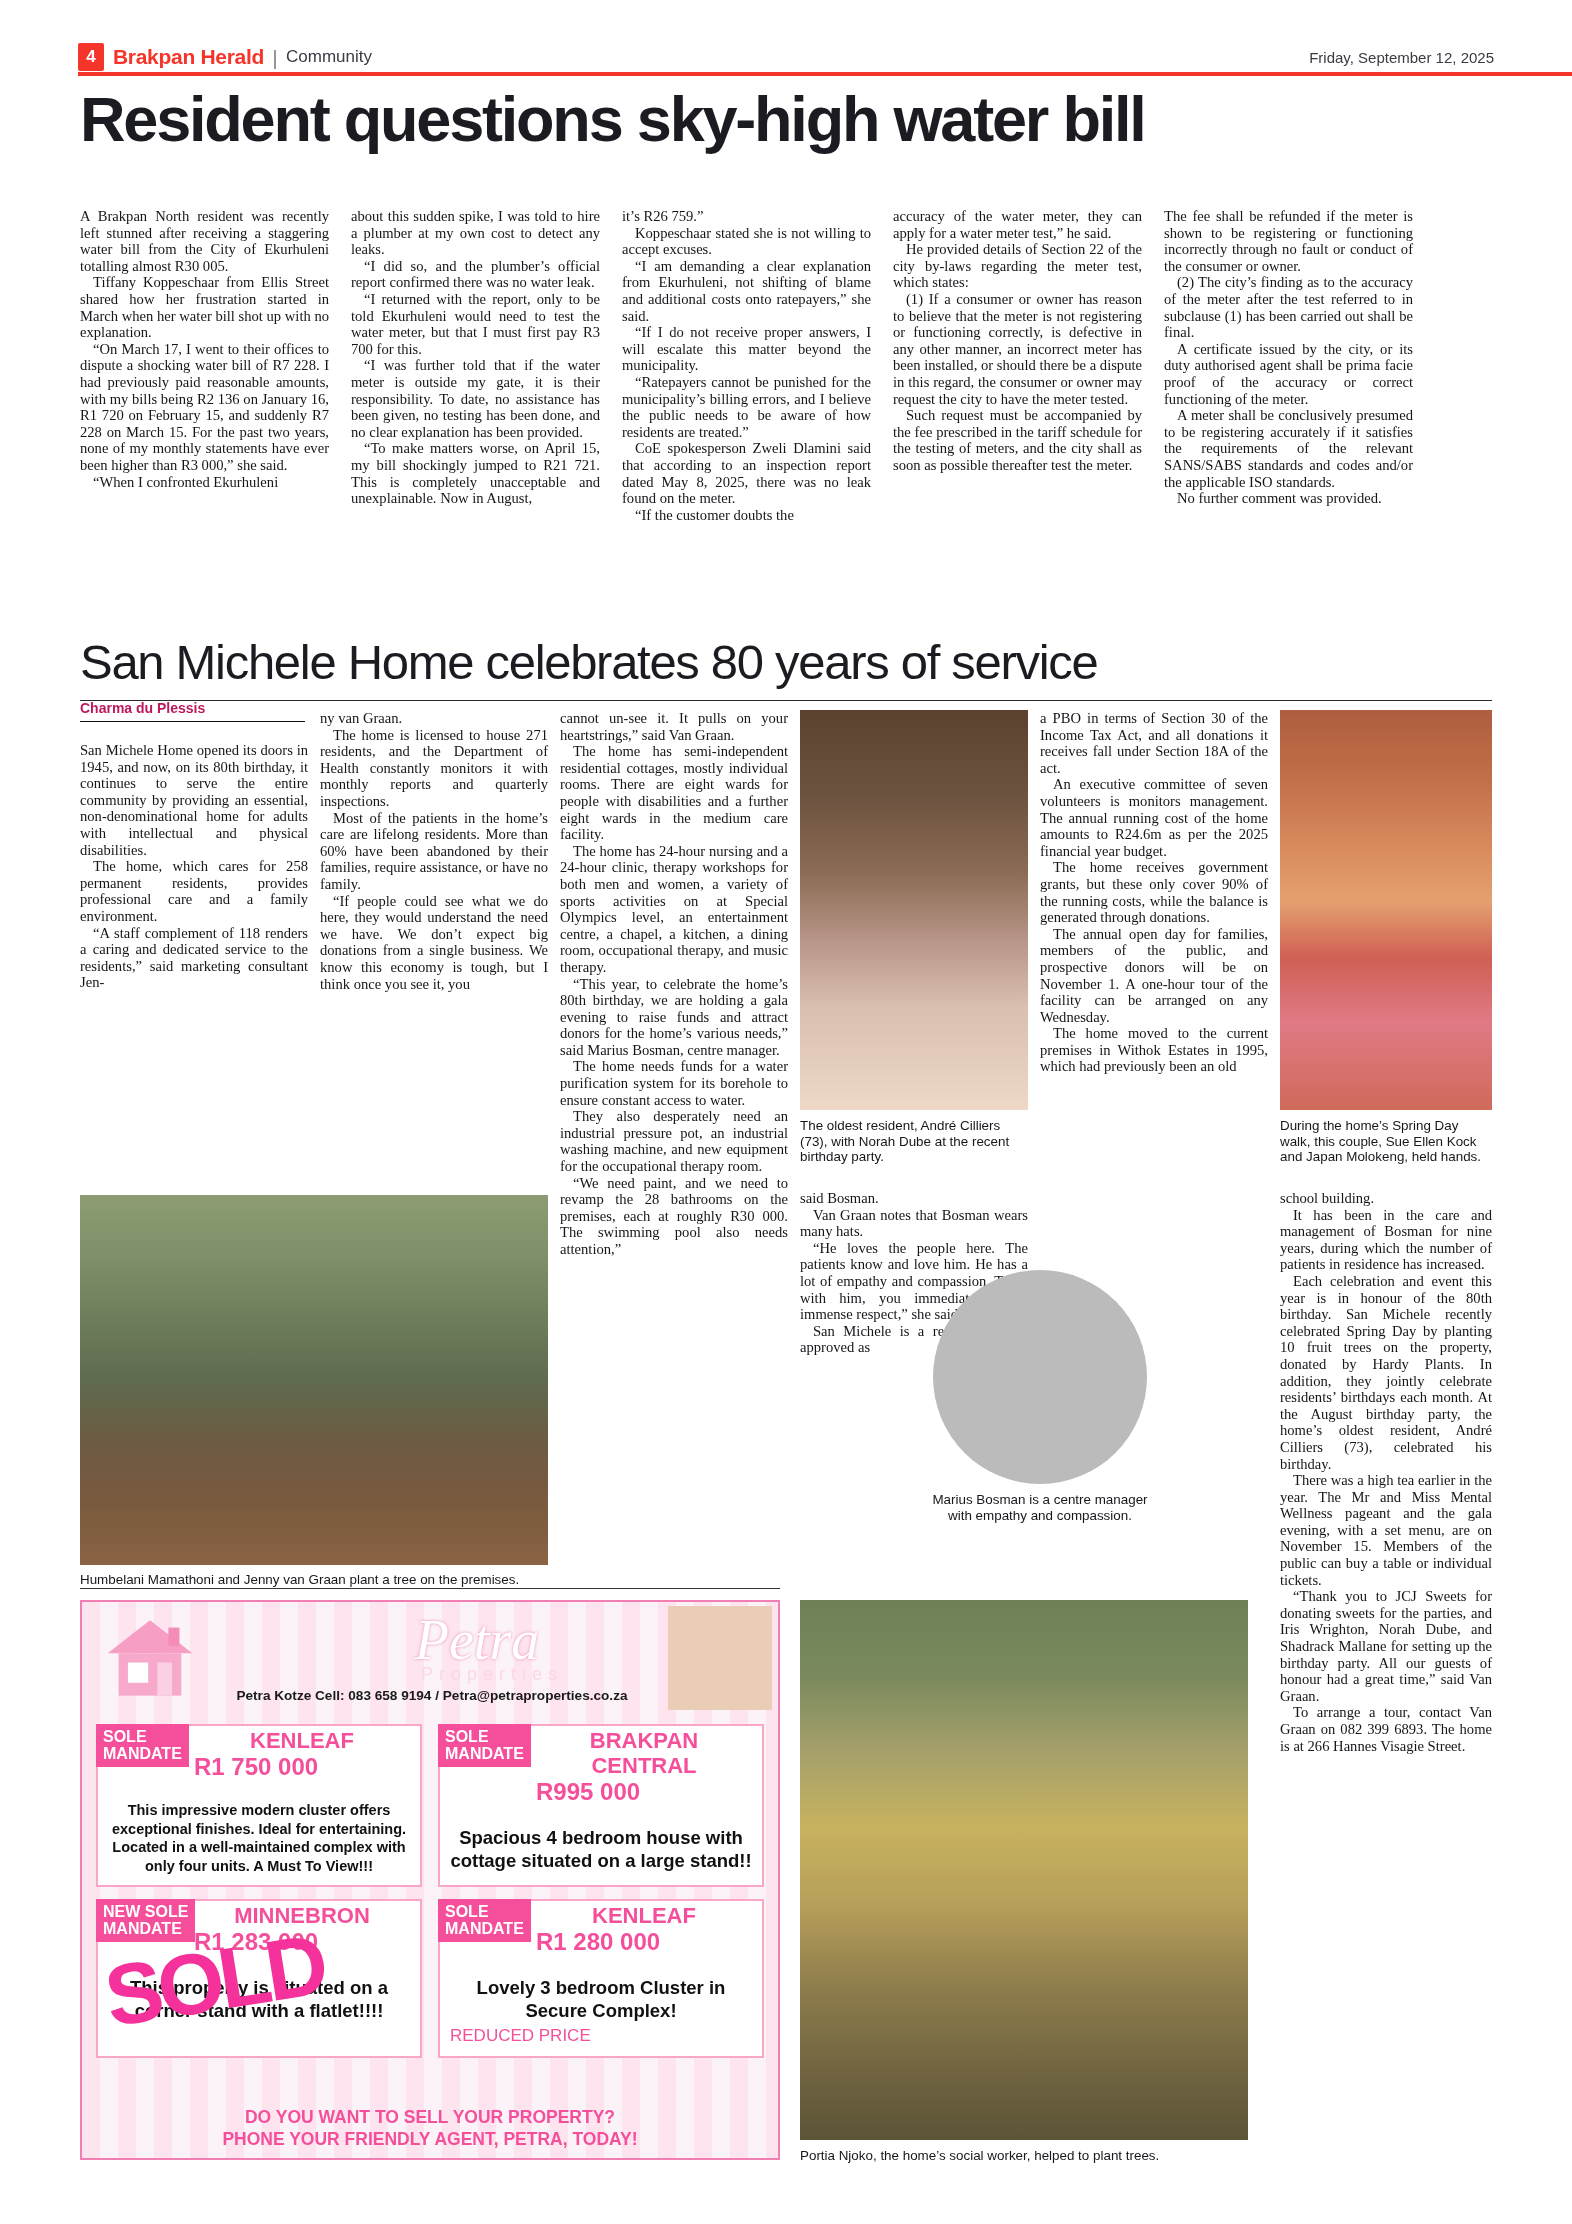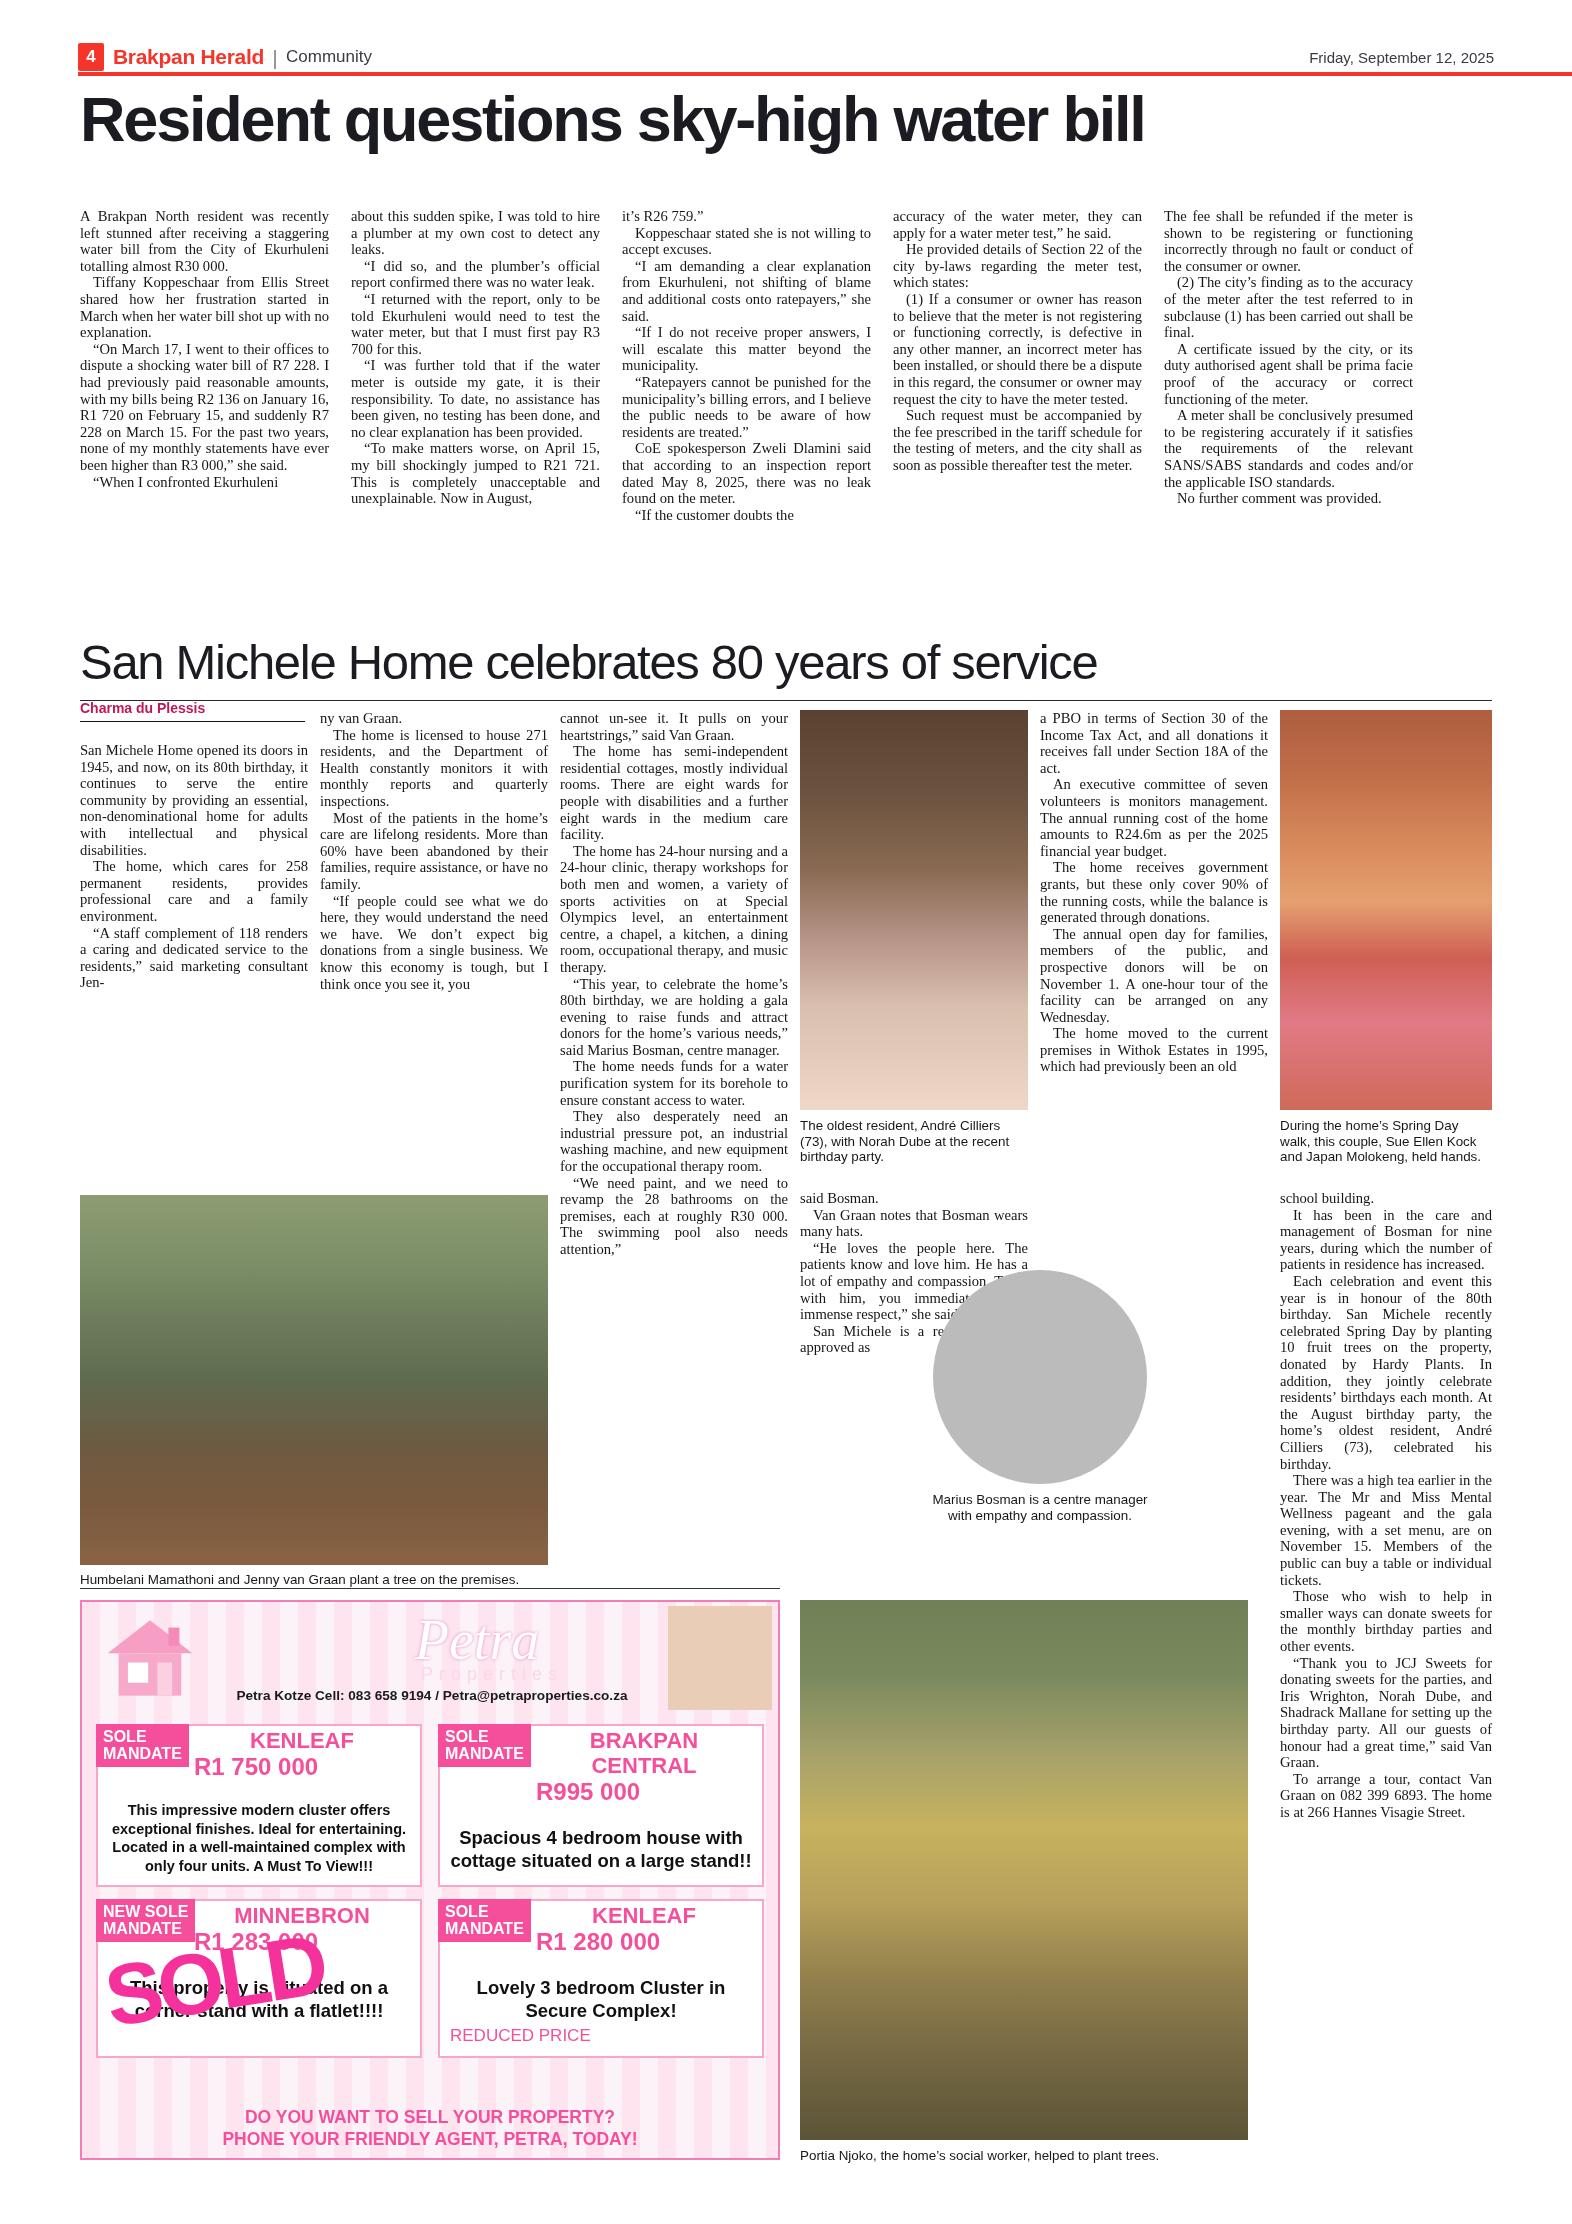--- a/index.html
+++ b/index.html
@@ -190,21 +190,21 @@
     <div class="masthead-sep">|</div>
     <div class="masthead-section">Community</div>
     <div class="masthead-date">Friday, September 12, 2025</div>
   </div>
   <div class="masthead-rule"></div>
 
   <div class="headline-main">Resident questions sky-high water bill</div>
 
   <div class="art1">
     <div class="col">
-      <p class="first">A Brakpan North resident was recently left stunned after receiving a staggering water bill from the City of Ekurhuleni totalling almost R30 000.</p>
+      <p class="first">A Brakpan North resident was recently left stunned after receiving a staggering water bill from the City of Ekurhuleni totalling almost R30 005.</p>
       <p>Tiffany Koppeschaar from Ellis Street shared how her frustration started in March when her water bill shot up with no explanation.</p>
       <p>“On March 17, I went to their offices to dispute a shocking water bill of R7 228. I had previously paid reasonable amounts, with my bills being R2 136 on January 16, R1 720 on February 15, and suddenly R7 228 on March 15. For the past two years, none of my monthly statements have ever been higher than R3 000,” she said.</p>
       <p>“When I confronted Ekurhuleni</p>
     </div>
     <div class="col">
       <p class="first">about this sudden spike, I was told to hire a plumber at my own cost to detect any leaks.</p>
       <p>“I did so, and the plumber’s official report confirmed there was no water leak.</p>
       <p>“I returned with the report, only to be told Ekurhuleni would need to test the water meter, but that I must first pay R3 700 for this.</p>
       <p>“I was further told that if the water meter is outside my gate, it is their responsibility. To date, no assistance has been given, no testing has been done, and no clear explanation has been provided.</p>
       <p>“To make matters worse, on April 15, my bill shockingly jumped to R21 721. This is completely unacceptable and unexplainable. Now in August,</p>
@@ -286,21 +286,20 @@
     <div class="ph-inner" style="background:
       linear-gradient(180deg,#ae5d3e 0%, #c2704a 18%, #d98a5d 34%, #e4a070 48%, #cf5f53 62%, #e07a86 78%, #d06a5a 100%);"></div>
   </div>
   <div class="cap" style="left:1280px; top:1118px; width:212px;">During the home’s Spring Day walk, this couple, Sue Ellen Kock and Japan Molokeng, held hands.</div>
 
   <div class="colbox" style="left:1280px; top:1190px; width:212px;">
     <p class="first">school building.</p>
     <p>It has been in the care and management of Bosman for nine years, during which the number of patients in residence has increased.</p>
     <p>Each celebration and event this year is in honour of the 80th birthday. San Michele recently celebrated Spring Day by planting 10 fruit trees on the property, donated by Hardy Plants. In addition, they jointly celebrate residents’ birthdays each month. At the August birthday party, the home’s oldest resident, André Cilliers (73), celebrated his birthday.</p>
     <p>There was a high tea earlier in the year. The Mr and Miss Mental Wellness pageant and the gala evening, with a set menu, are on November 15. Members of the public can buy a table or individual tickets.</p>
-    <p>Those who wish to help in smaller ways can donate sweets for the monthly birthday parties and other events.</p>
     <p>“Thank you to JCJ Sweets for donating sweets for the parties, and Iris Wrighton, Norah Dube, and Shadrack Mallane for setting up the birthday party. All our guests of honour had a great time,” said Van Graan.</p>
     <p>To arrange a tour, contact Van Graan on 082 399 6893. The home is at 266 Hannes Visagie Street.</p>
   </div>
 
   <div class="photo" style="left:80px; top:1195px; width:468px; height:370px;">
     <div class="ph-inner" style="background:
       linear-gradient(180deg,#8d9c73 0%, #7e9168 16%, #6f7f5d 32%, #5f6b4e 50%, #6d5a42 68%, #7a5a3e 84%, #8a6344 100%);"></div>
   </div>
   <div class="cap" style="left:80px; top:1572px; width:468px;">Humbelani Mamathoni and Jenny van Graan plant a tree on the premises.</div>
 

